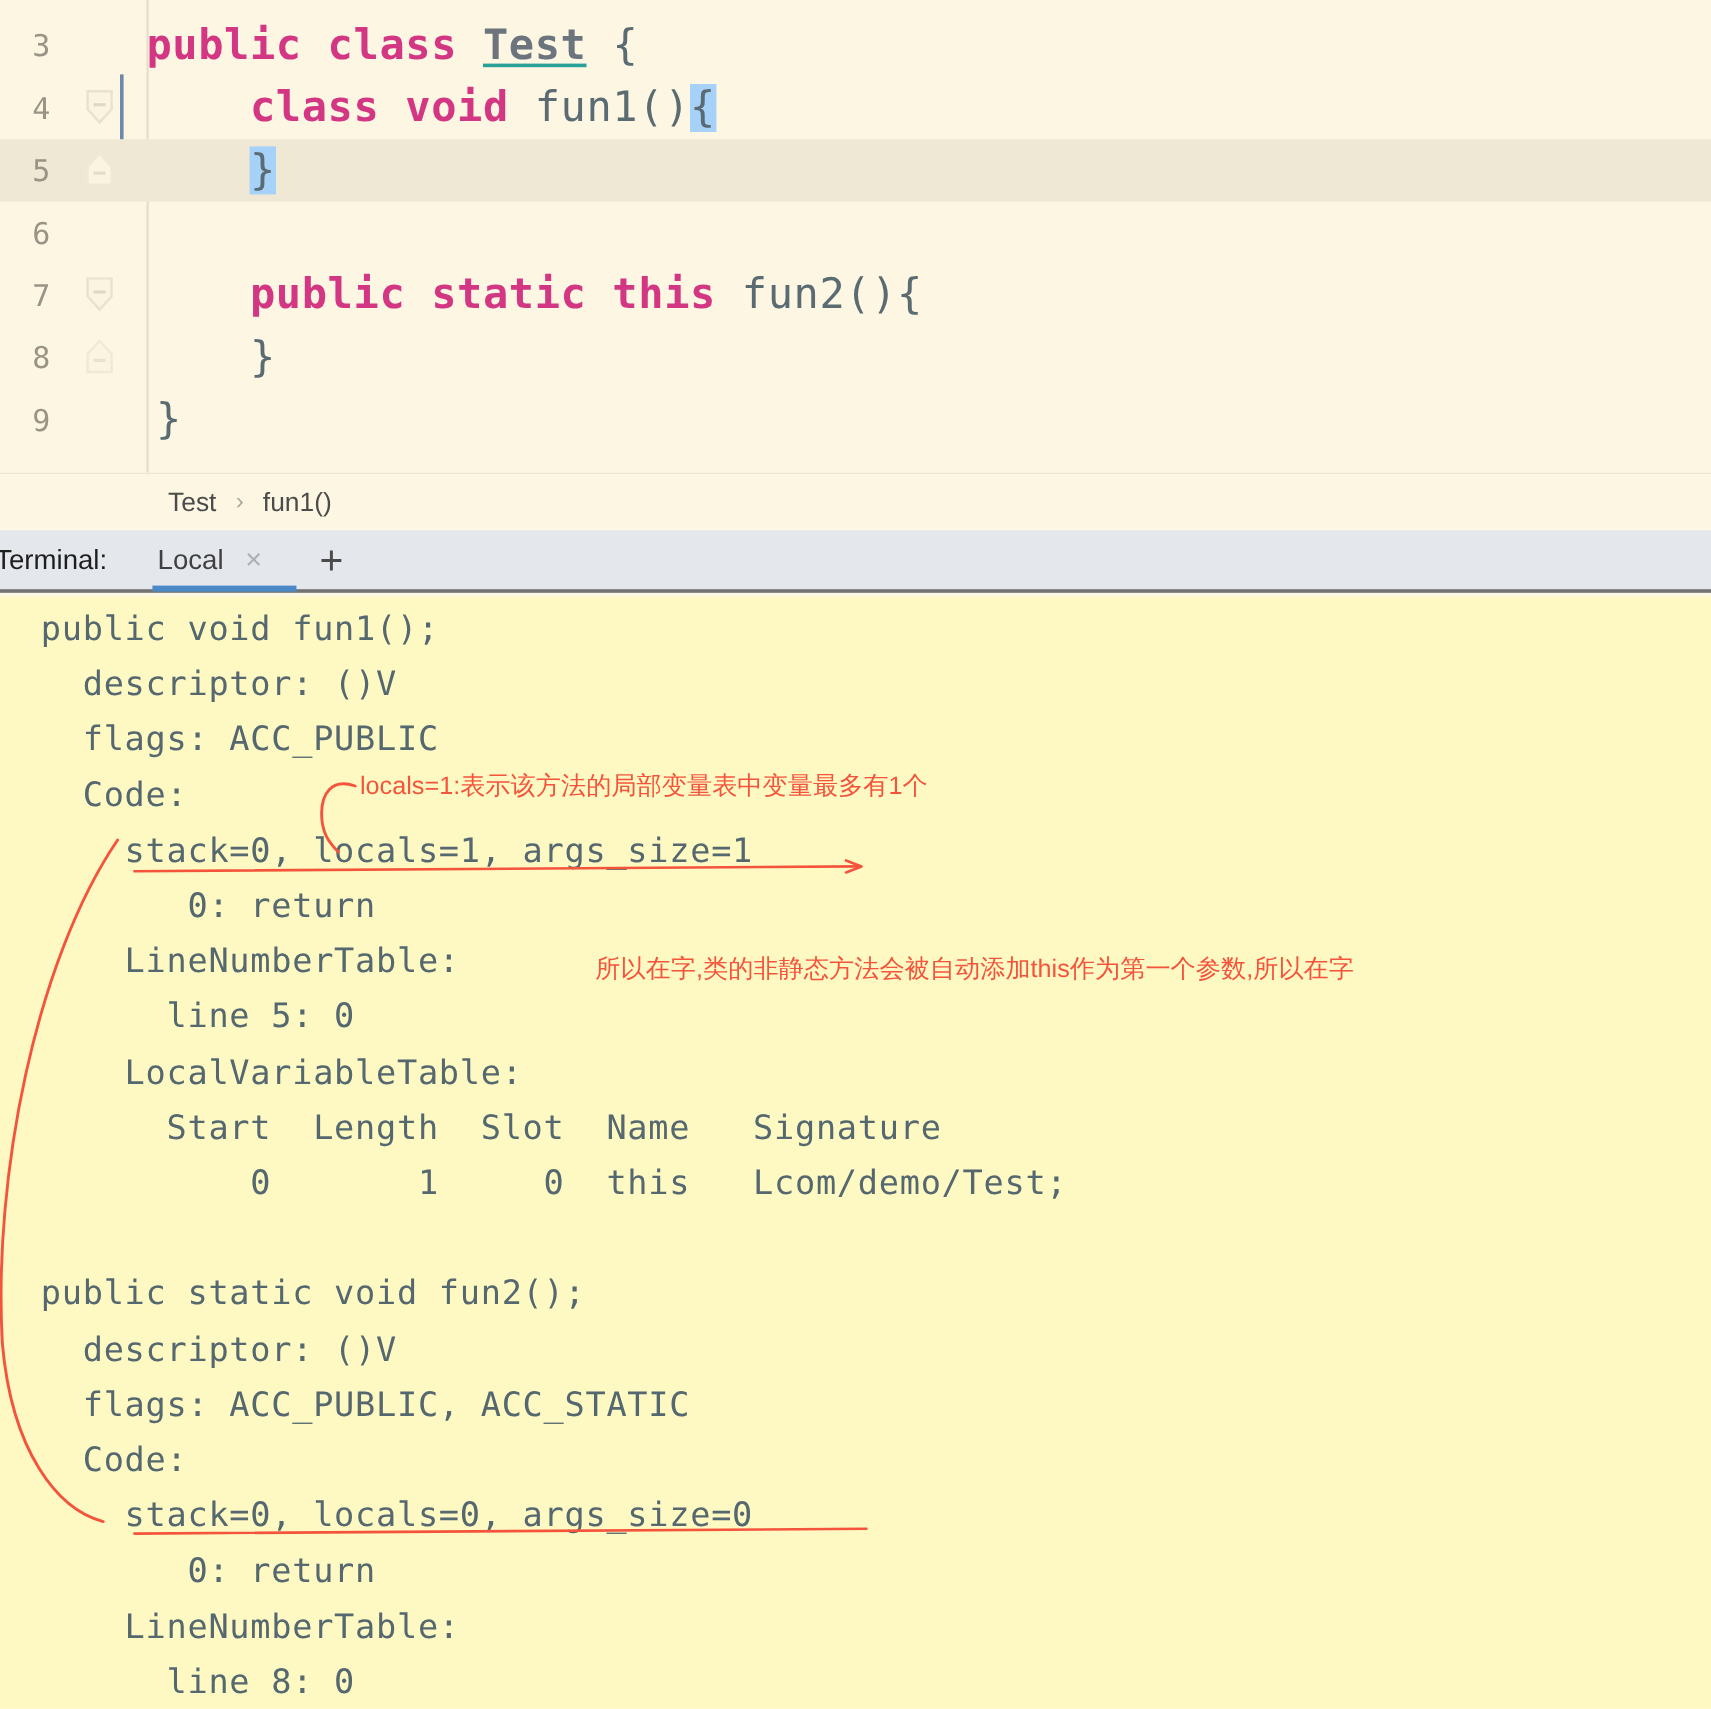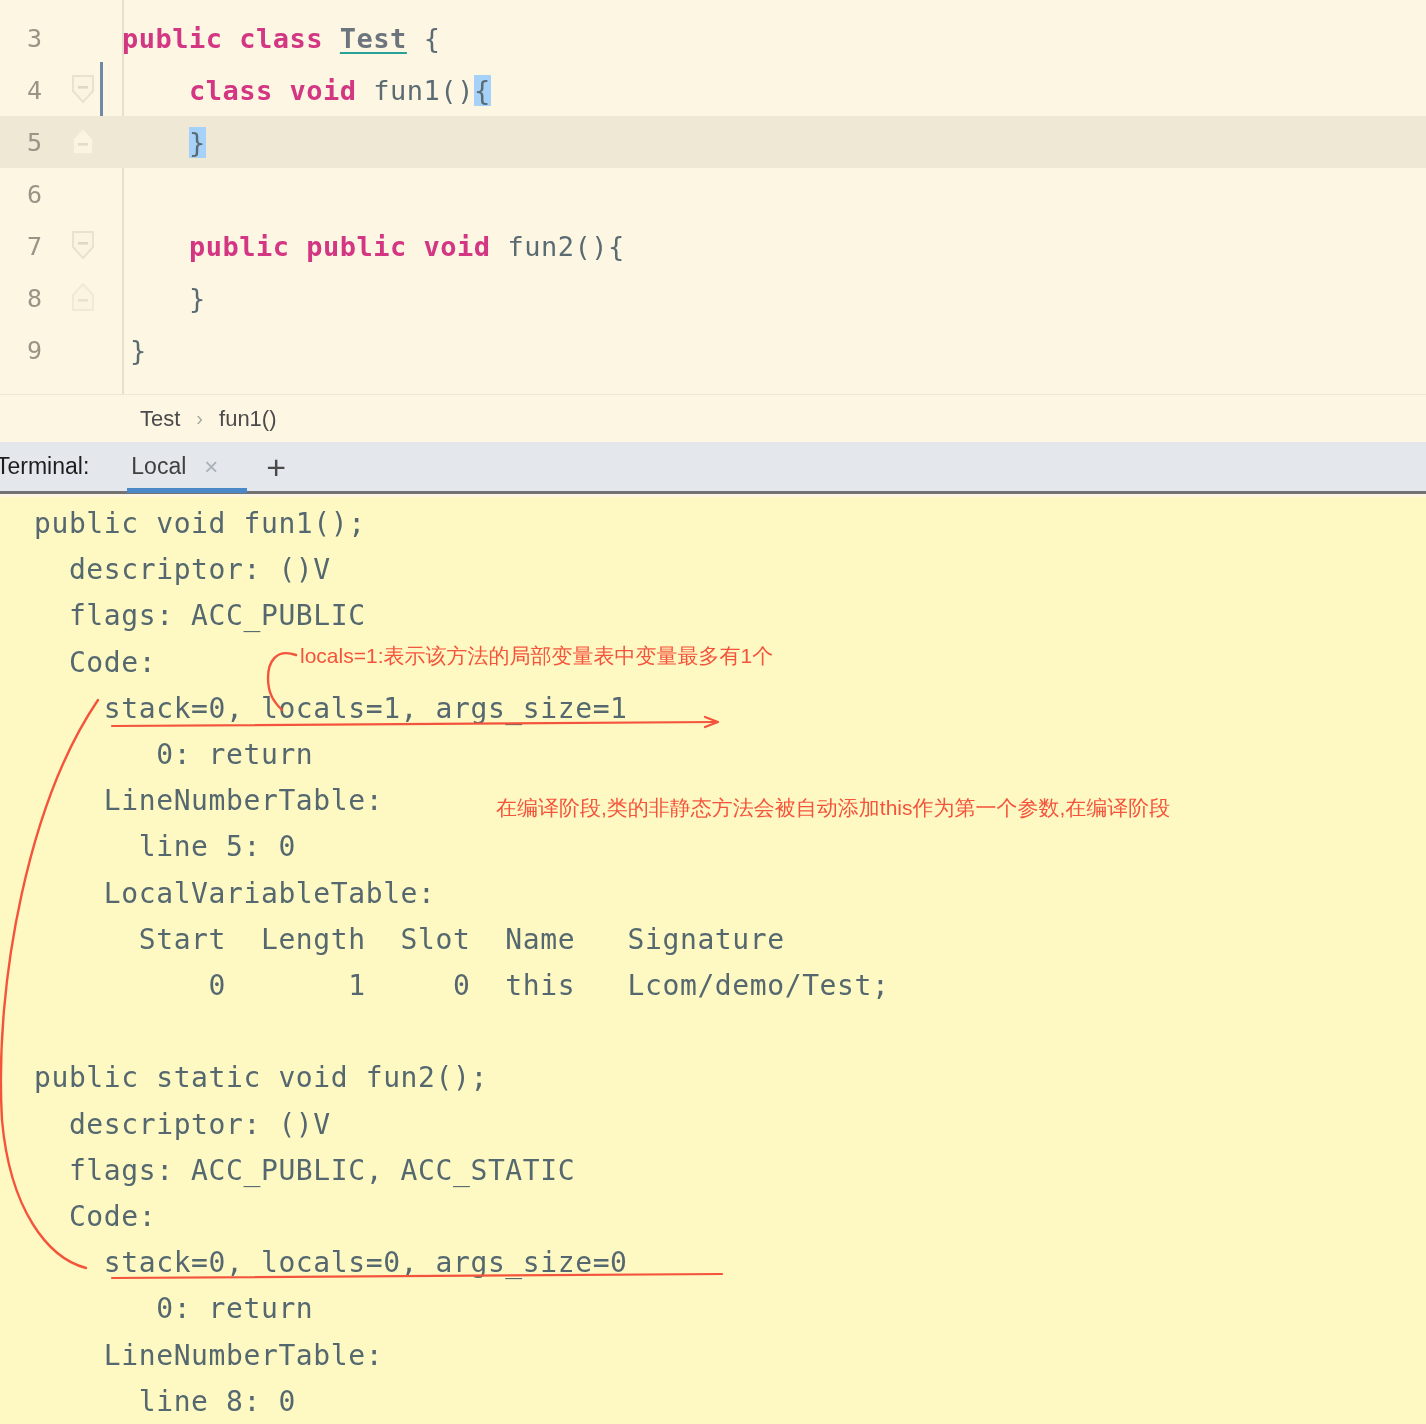--- a/index.html
+++ b/index.html
@@ -39,21 +39,21 @@
     letter-spacing: 0;
   }
   .gutter-icons {
     width: 62px;
     flex: 0 0 auto;
     position: relative;
     height: 52px;
   }
   .code-text {
     font-family: "DejaVu Sans Mono", monospace;
-    font-size: 27px;
+    font-size: 35px;
     color: #5B6B72;
     white-space: pre;
     letter-spacing: 0.5px;
   }
   .kw { color: #D33682; font-weight: bold; }
   .cls { color: #6C757D; font-weight: bold; text-decoration: underline; text-decoration-color: #2AA198; text-underline-offset: 4px; }
   .sel { background: #A6D2FA; }
 
   
   #indent-guide {
@@ -242,21 +242,21 @@
   <div class="code-line" style="top:220px">
     <div class="gutter-num">7</div>
     <div class="gutter-icons">
       <span class="fold" style="top:11px">
         <svg width="26" height="30" viewBox="0 0 26 30">
           <path d="M3 1 H23 V16 L13 27 L3 16 Z" fill="#FBF4E0" stroke="#E9E2CE" stroke-width="2"></path>
           <rect x="8" y="11" width="10" height="2.6" fill="#DFD8C4"></rect>
         </svg>
       </span>
     </div>
-    <div class="code-text"><span>    </span><span class="kw">public public void</span><span> fun2(){</span></div>
+    <div class="code-text"><span>    </span><span class="kw">public static this</span><span> fun2(){</span></div>
   </div>
 
   <div class="code-line" style="top:272px">
     <div class="gutter-num">8</div>
     <div class="gutter-icons">
       <span class="fold" style="top:11px">
         <svg width="26" height="30" viewBox="0 0 26 30">
           <path d="M13 1 L23 12 V27 H3 V12 Z" fill="#FBF4E0" stroke="#F0E9D6" stroke-width="2"></path>
           <rect x="8" y="16" width="10" height="2.6" fill="#E9E2CE"></rect>
         </svg>
@@ -321,15 +321,15 @@
     <path d="M705 717 L 718 722 L 705 727" fill="none" stroke="#F4543C" stroke-width="2.2" stroke-linejoin="round" stroke-linecap="round"></path>
 
     <path d="M112 1278 L 722 1274" fill="none" stroke="#F4543C" stroke-width="2.2" stroke-linecap="round"></path>
 
     <path d="M98 700 C 30 800, -6 980, 2 1120 C 10 1210, 48 1258, 86 1268" fill="none" stroke="#F4543C" stroke-width="2.4" stroke-linecap="round"></path>
   </svg>
 
   <div class="anno-text" id="anno-locals">locals=1:表示该方法的局部变量表中变量最多有1个</div>
 
   <div class="anno-text" id="anno-args">
-    <div>在编译阶段,类的非静态方法会被自动添加this作为第一个参数,在编译阶段</div>
+    <div>所以在字,类的非静态方法会被自动添加this作为第一个参数,所以在字</div>
   </div>
 </div>
 
 </body></html>

